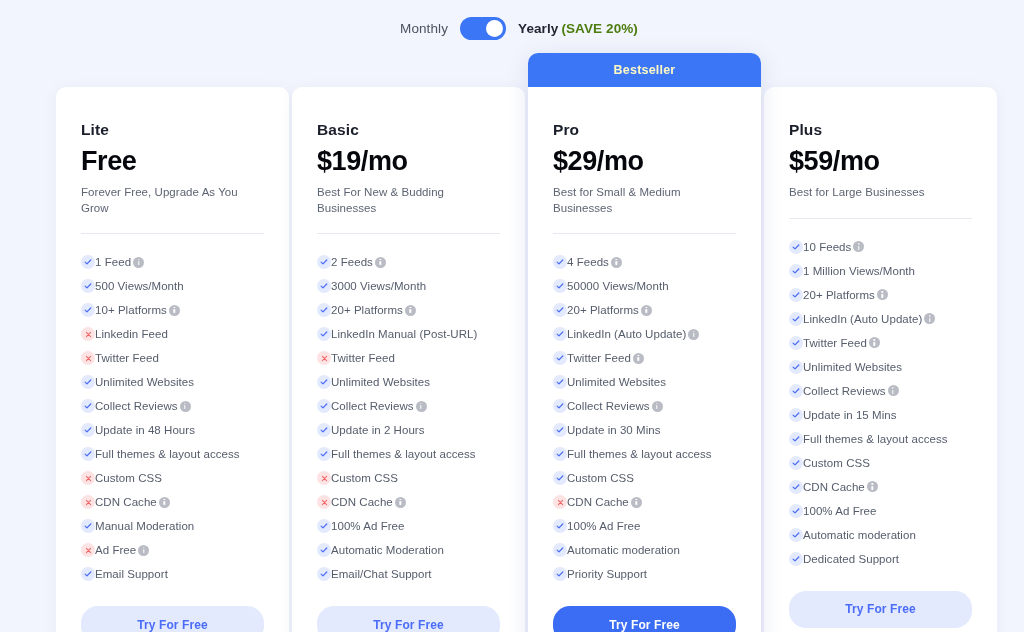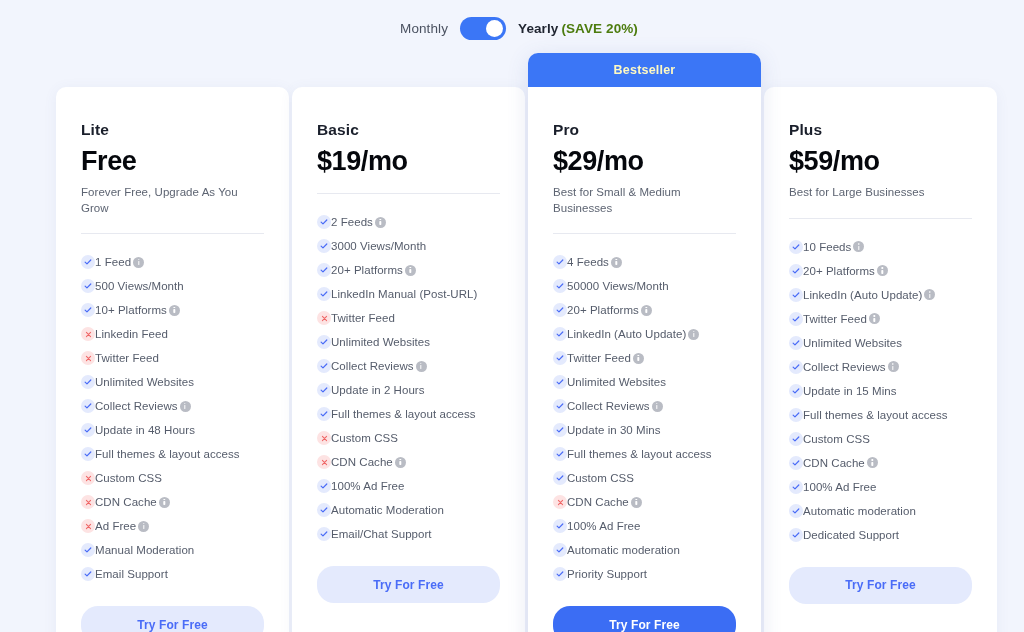--- a/index.html
+++ b/index.html
@@ -358,53 +358,54 @@
         <li class="feature-row">
           <span class="status-icon no">
             <svg width="7" height="7" viewBox="0 0 10 10" aria-hidden="true">
               <path d="M2 2 L8 8 M8 2 L2 8" fill="none" stroke="#f06565" stroke-width="1.5" stroke-linecap="round"></path>
             </svg>
           </span>
           <span class="feature-label">CDN Cache</span>
           <span class="info-icon"></span>
         </li>
         <li class="feature-row">
+          <span class="status-icon yes">
+            <svg width="8" height="8" viewBox="0 0 10 10" aria-hidden="true">
+              <path d="M1.4 5.2 L3.7 7.4 L8.5 2.5" fill="none" stroke="#4a6cf7" stroke-width="1.5" stroke-linecap="round" stroke-linejoin="round"></path>
+            </svg>
+          </span>
+          <span class="feature-label">Manual Moderation</span>
+        </li>
+        <li class="feature-row">
           <span class="status-icon no">
             <svg width="7" height="7" viewBox="0 0 10 10" aria-hidden="true">
               <path d="M2 2 L8 8 M8 2 L2 8" fill="none" stroke="#f06565" stroke-width="1.5" stroke-linecap="round"></path>
             </svg>
           </span>
           <span class="feature-label">Ad Free</span>
           <span class="info-icon"></span>
-        </li>
-        <li class="feature-row">
-          <span class="status-icon yes">
-            <svg width="8" height="8" viewBox="0 0 10 10" aria-hidden="true">
-              <path d="M1.4 5.2 L3.7 7.4 L8.5 2.5" fill="none" stroke="#4a6cf7" stroke-width="1.5" stroke-linecap="round" stroke-linejoin="round"></path>
-            </svg>
-          </span>
-          <span class="feature-label">Manual Moderation</span>
         </li>
         <li class="feature-row">
           <span class="status-icon yes">
             <svg width="8" height="8" viewBox="0 0 10 10" aria-hidden="true">
               <path d="M1.4 5.2 L3.7 7.4 L8.5 2.5" fill="none" stroke="#4a6cf7" stroke-width="1.5" stroke-linecap="round" stroke-linejoin="round"></path>
             </svg>
           </span>
           <span class="feature-label">Email Support</span>
         </li>
       </ul>
       <div class="cta-wrap">
         <button class="cta-button soft">Try For Free</button>
       </div>
     </div>
     <div class="card-spacer"></div>
     <div class="card regular">
       <div class="plan-name">Basic</div>
       <div class="plan-price">$19/mo</div>
+      <div class="plan-tagline">Best For New &amp; Budding Businesses</div>
       <div class="divider"></div>
       <ul class="features">
         <li class="feature-row">
           <span class="status-icon yes">
             <svg width="8" height="8" viewBox="0 0 10 10" aria-hidden="true">
               <path d="M1.4 5.2 L3.7 7.4 L8.5 2.5" fill="none" stroke="#4a6cf7" stroke-width="1.5" stroke-linecap="round" stroke-linejoin="round"></path>
             </svg>
           </span>
           <span class="feature-label">2 Feeds</span>
           <span class="info-icon"></span>
@@ -669,20 +670,28 @@
           </span>
           <span class="feature-label">10 Feeds</span>
           <span class="info-icon"></span>
         </li>
         <li class="feature-row">
           <span class="status-icon yes">
             <svg width="8" height="8" viewBox="0 0 10 10" aria-hidden="true">
               <path d="M1.4 5.2 L3.7 7.4 L8.5 2.5" fill="none" stroke="#4a6cf7" stroke-width="1.5" stroke-linecap="round" stroke-linejoin="round"></path>
             </svg>
           </span>
+          <span class="feature-label">1 Million Views/Month</span>
+        </li>
+        <li class="feature-row">
+          <span class="status-icon yes">
+            <svg width="8" height="8" viewBox="0 0 10 10" aria-hidden="true">
+              <path d="M1.4 5.2 L3.7 7.4 L8.5 2.5" fill="none" stroke="#4a6cf7" stroke-width="1.5" stroke-linecap="round" stroke-linejoin="round"></path>
+            </svg>
+          </span>
           <span class="feature-label">20+ Platforms</span>
           <span class="info-icon"></span>
         </li>
         <li class="feature-row">
           <span class="status-icon yes">
             <svg width="8" height="8" viewBox="0 0 10 10" aria-hidden="true">
               <path d="M1.4 5.2 L3.7 7.4 L8.5 2.5" fill="none" stroke="#4a6cf7" stroke-width="1.5" stroke-linecap="round" stroke-linejoin="round"></path>
             </svg>
           </span>
           <span class="feature-label">LinkedIn (Auto Update)</span>

